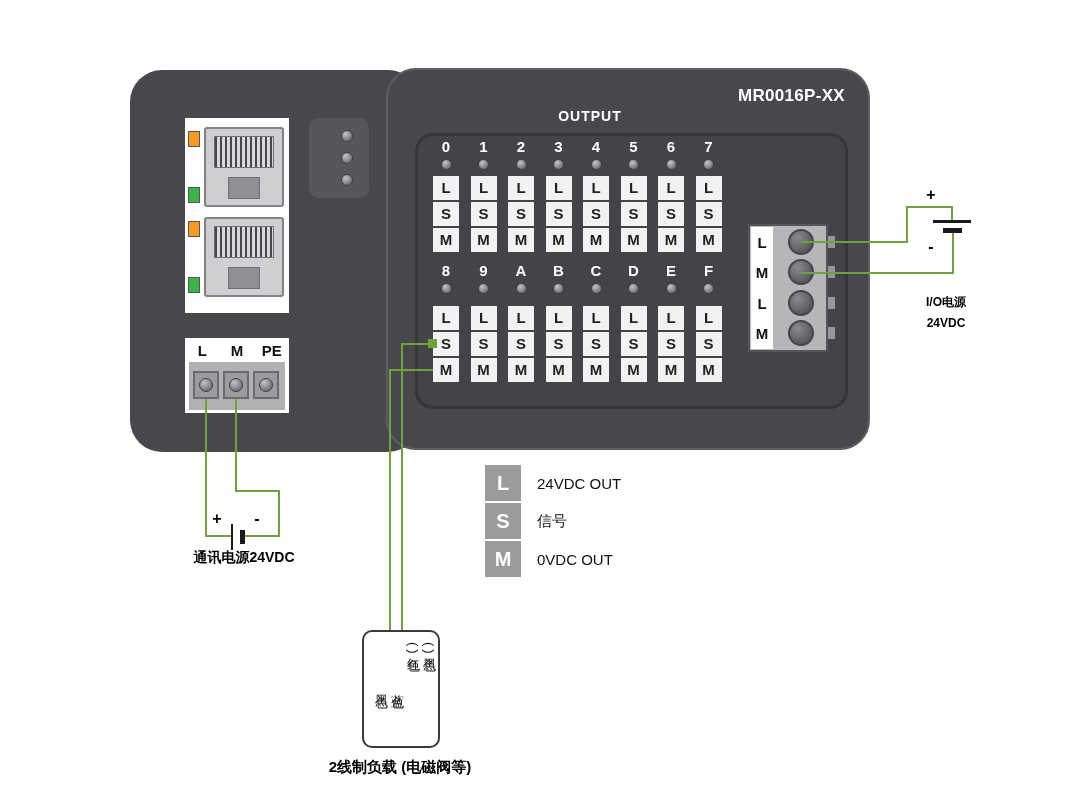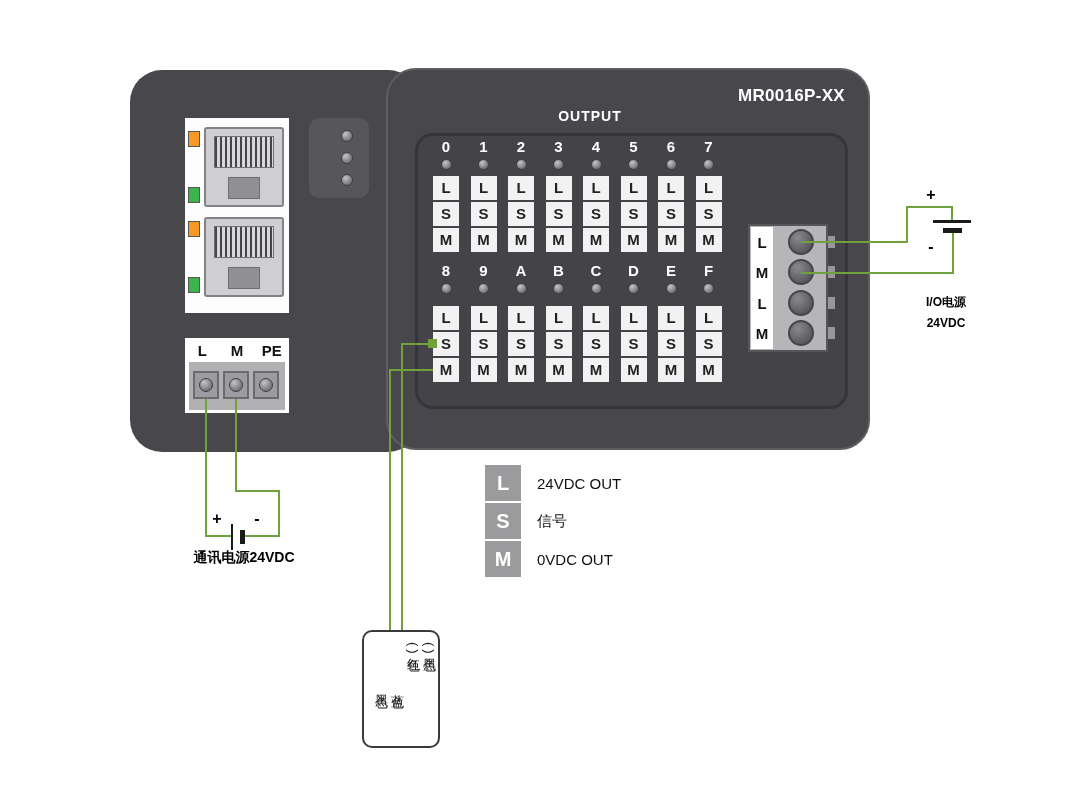--- a/index.html
+++ b/index.html
@@ -302,14 +302,15 @@
   <div class="wire" style="left: 402px; top: 343px; width: 31px; height: 2px; background: rgb(111, 162, 60);"></div>
   <div class="wire" style="left: 401px; top: 343px; width: 2px; height: 289px; background: rgb(111, 162, 60);"></div>
   <div class="wire" style="left: 390px; top: 369px; width: 43px; height: 2px; background: rgb(111, 162, 60);"></div>
   <div class="wire" style="left: 389px; top: 369px; width: 2px; height: 263px; background: rgb(111, 162, 60);"></div>
 
   <div class="load-box" style="left:362px;top:630px;width:78px;height:118px;"></div>
   <div class="vtext" style="left:372px;top:684px;">黑色</div>
   <div class="vtext" style="left:388px;top:684px;">蓝色</div>
   <div class="vtext" style="left:404px;top:642px;">(红色)</div>
   <div class="vtext" style="left:420px;top:642px;">(黑色)</div>
+  <div class="blabel" style="left:295px;top:758px;width:210px;text-align:center;font-size:15px;">2线制负载 (电磁阀等)</div>
 
 </div>
 
 </body></html>

